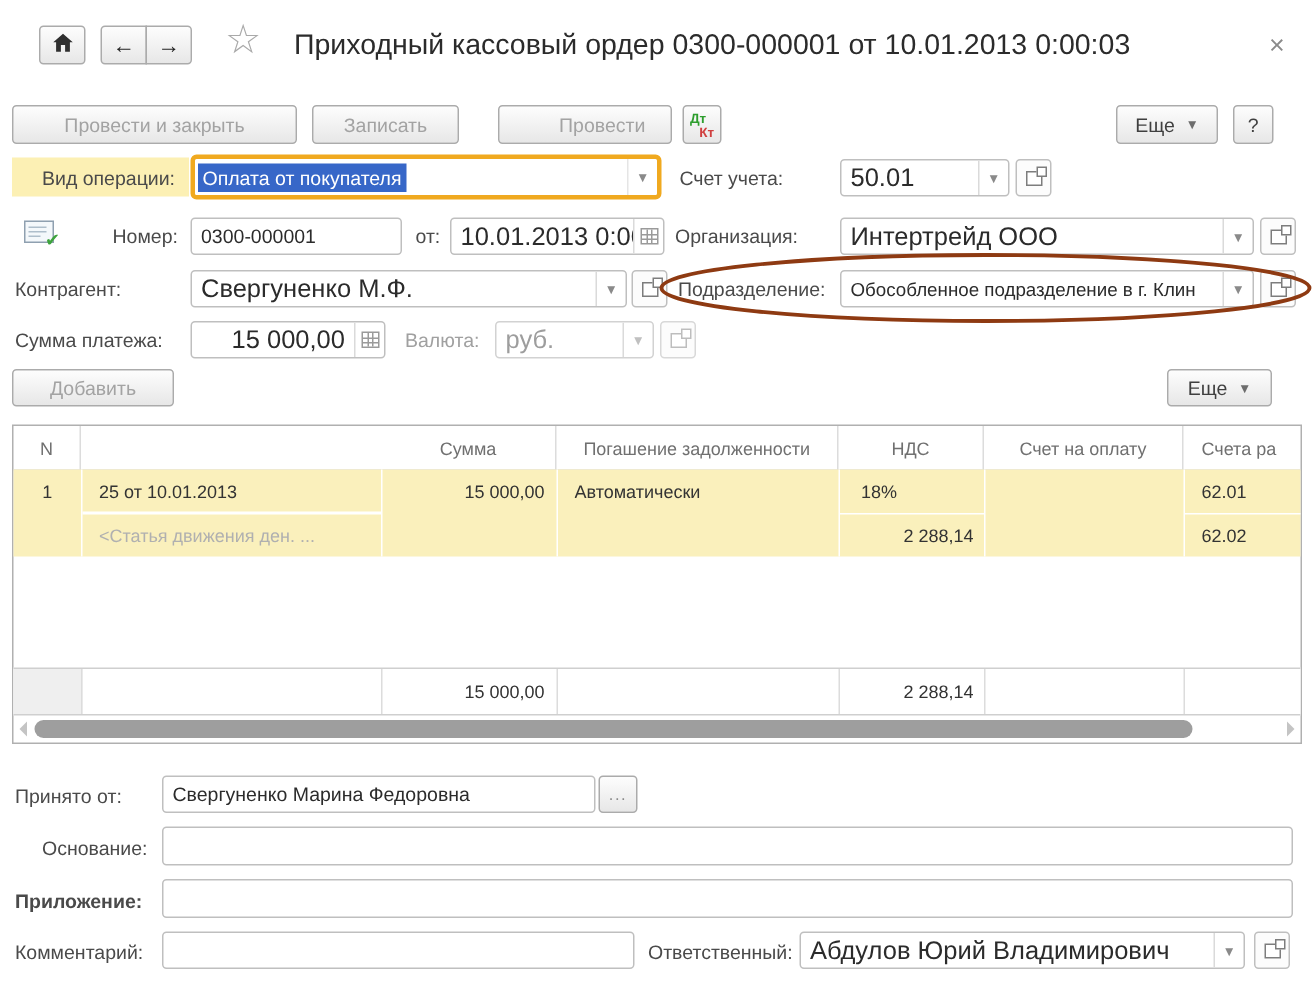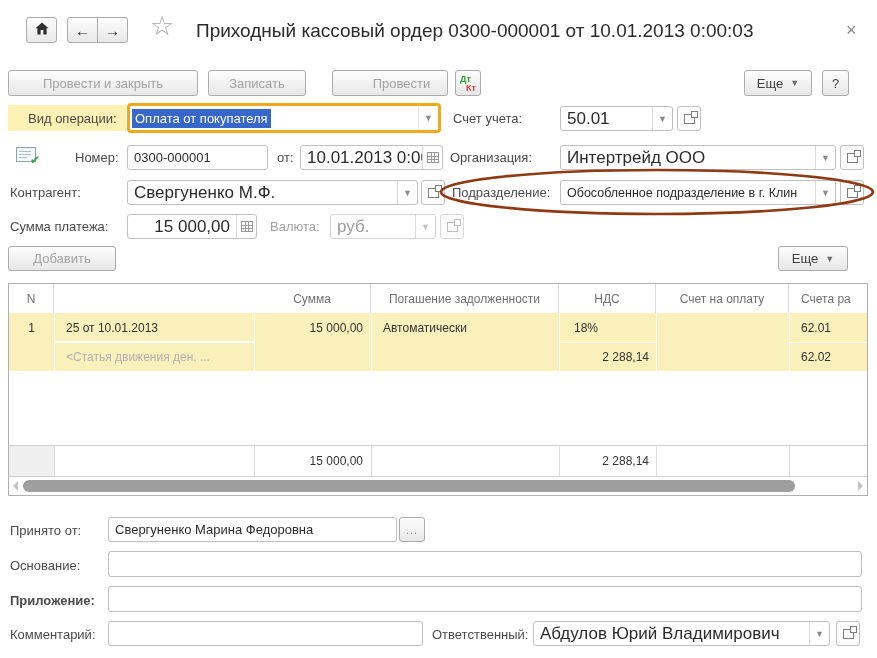--- a/index.html
+++ b/index.html
@@ -283,21 +283,21 @@
       <span class="scr-arr r"></span>
     </div>
   </div>
 
   <div class="lbl" style="left:10px;top:523px;">Принято от:</div>
   <input class="txt" style="left: 108px; top: 517px; width: 289px;" value="Свергуненко Марина Федоровна">
   <div class="btn" style="left:399px;top:517px;width:26px;height:25px;">
     <span class="dots">...</span>
   </div>
 
-  <div class="lbl" style="left:10px;top:558px;">Основание:</div>
+  <div class="lbl" style="left:28px;top:558px;">Основание:</div>
   <input class="txt" style="left: 108px; top: 551px; width: 754px; height: 26px;" value="">
 
   <div class="lbl" style="left:10px;top:593px;font-weight:bold;">Приложение:</div>
   <input class="txt" style="left: 108px; top: 586px; width: 754px; height: 26px;" value="">
 
   <div class="lbl" style="left:10px;top:627px;">Комментарий:</div>
   <input class="txt" style="left: 108px; top: 621px; width: 315px;" value="">
   <div class="lbl" style="left:432px;top:627px;">Ответственный:</div>
   <div class="field" style="left:533px;top:621px;width:297px;">
     <span class="val">Абдулов Юрий Владимирович</span>

